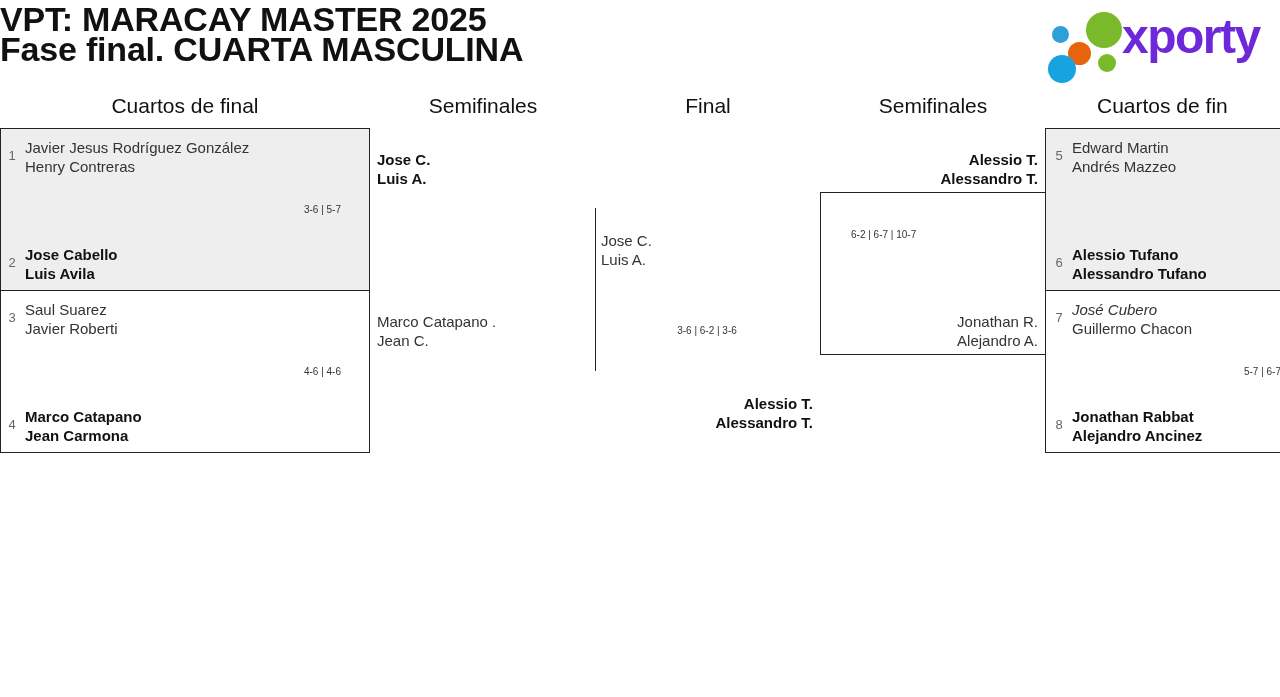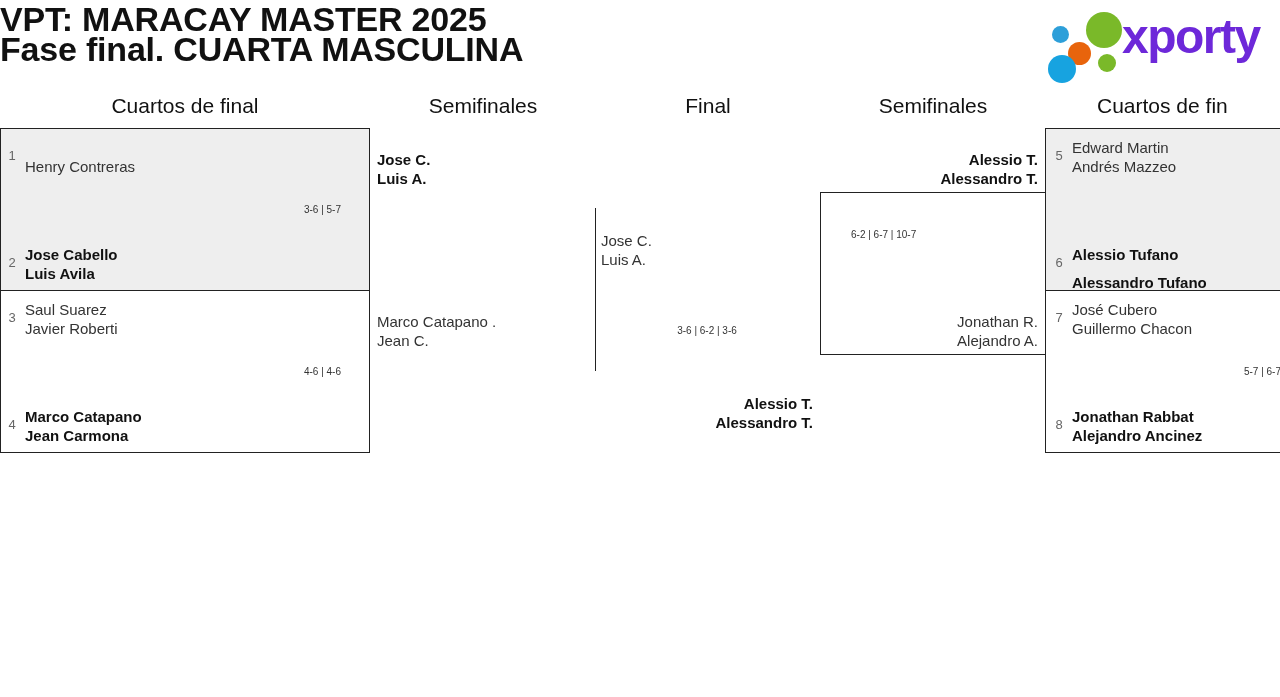--- a/index.html
+++ b/index.html
@@ -144,20 +144,21 @@
 <div class="round-header" style="left:60px; width:250px;">Cuartos de final</div>
 <div class="round-header" style="left:383px; width:200px;">Semifinales</div>
 <div class="round-header" style="left:633px; width:150px;">Final</div>
 <div class="round-header" style="left:833px; width:200px;">Semifinales</div>
 <div class="round-header" style="left:1097px; width:250px; text-align:left;">Cuartos de fin</div>
 
 <div id="bracket">
 
   <div class="match-box shaded" style="left:0px; top:128px; width:370px; height:163px;">
     <span class="seed" style="left:2px; top:19px;">1</span>
+    <span class="team" style="left:24px; top:9px;">Javier Jesus Rodríguez González</span>
     <span class="team" style="left:24px; top:28px;">Henry Contreras</span>
 
     <span class="score" style="left:0px; top:72px; width:340px; text-align:right;">3-6 | 5-7</span>
 
     <span class="seed" style="left:2px; top:126px;">2</span>
     <span class="team winner" style="left:24px; top:116px;">Jose Cabello</span>
     <span class="team winner" style="left:24px; top:135px;">Luis Avila</span>
   </div>
 
   <div class="match-box" style="left:0px; top:290px; width:370px; height:163px;">
@@ -195,26 +196,26 @@
   <span class="team winner right" style="position:absolute; left:563px; top:413px; width:250px;">Alessandro T.</span>
 
   <div class="match-box shaded" style="left:1045px; top:128px; width:250px; height:163px;">
     <span class="seed" style="left:4px; top:19px;">5</span>
     <span class="team" style="left:26px; top:9px;">Edward Martin</span>
     <span class="team" style="left:26px; top:28px;">Andrés Mazzeo</span>
 
 
     <span class="seed" style="left:4px; top:126px;">6</span>
     <span class="team winner" style="left:26px; top:116px;">Alessio Tufano</span>
-    <span class="team winner" style="left:26px; top:135px;margin-top:9px;">Alessandro Tufano</span>
+    <span class="team winner" style="left:26px; top:135px;">Alessandro Tufano</span>
   </div>
 
   <div class="match-box" style="left:1045px; top:290px; width:250px; height:163px;">
     <span class="seed" style="left:4px; top:19px;">7</span>
-    <span class="team" style="left:26px; top:9px;">José Cubero</span>
+    <span class="team" style="left:26px; top:9px;font-style:italic;">José Cubero</span>
     <span class="team" style="left:26px; top:28px;">Guillermo Chacon</span>
 
     <span class="score" style="left:26px; top:72px; width:209px; text-align:right;">5-7 | 6-7</span>
 
     <span class="seed" style="left:4px; top:126px;">8</span>
     <span class="team winner" style="left:26px; top:116px;">Jonathan Rabbat</span>
     <span class="team winner" style="left:26px; top:135px;">Alejandro Ancinez</span>
   </div>
 
 </div>

